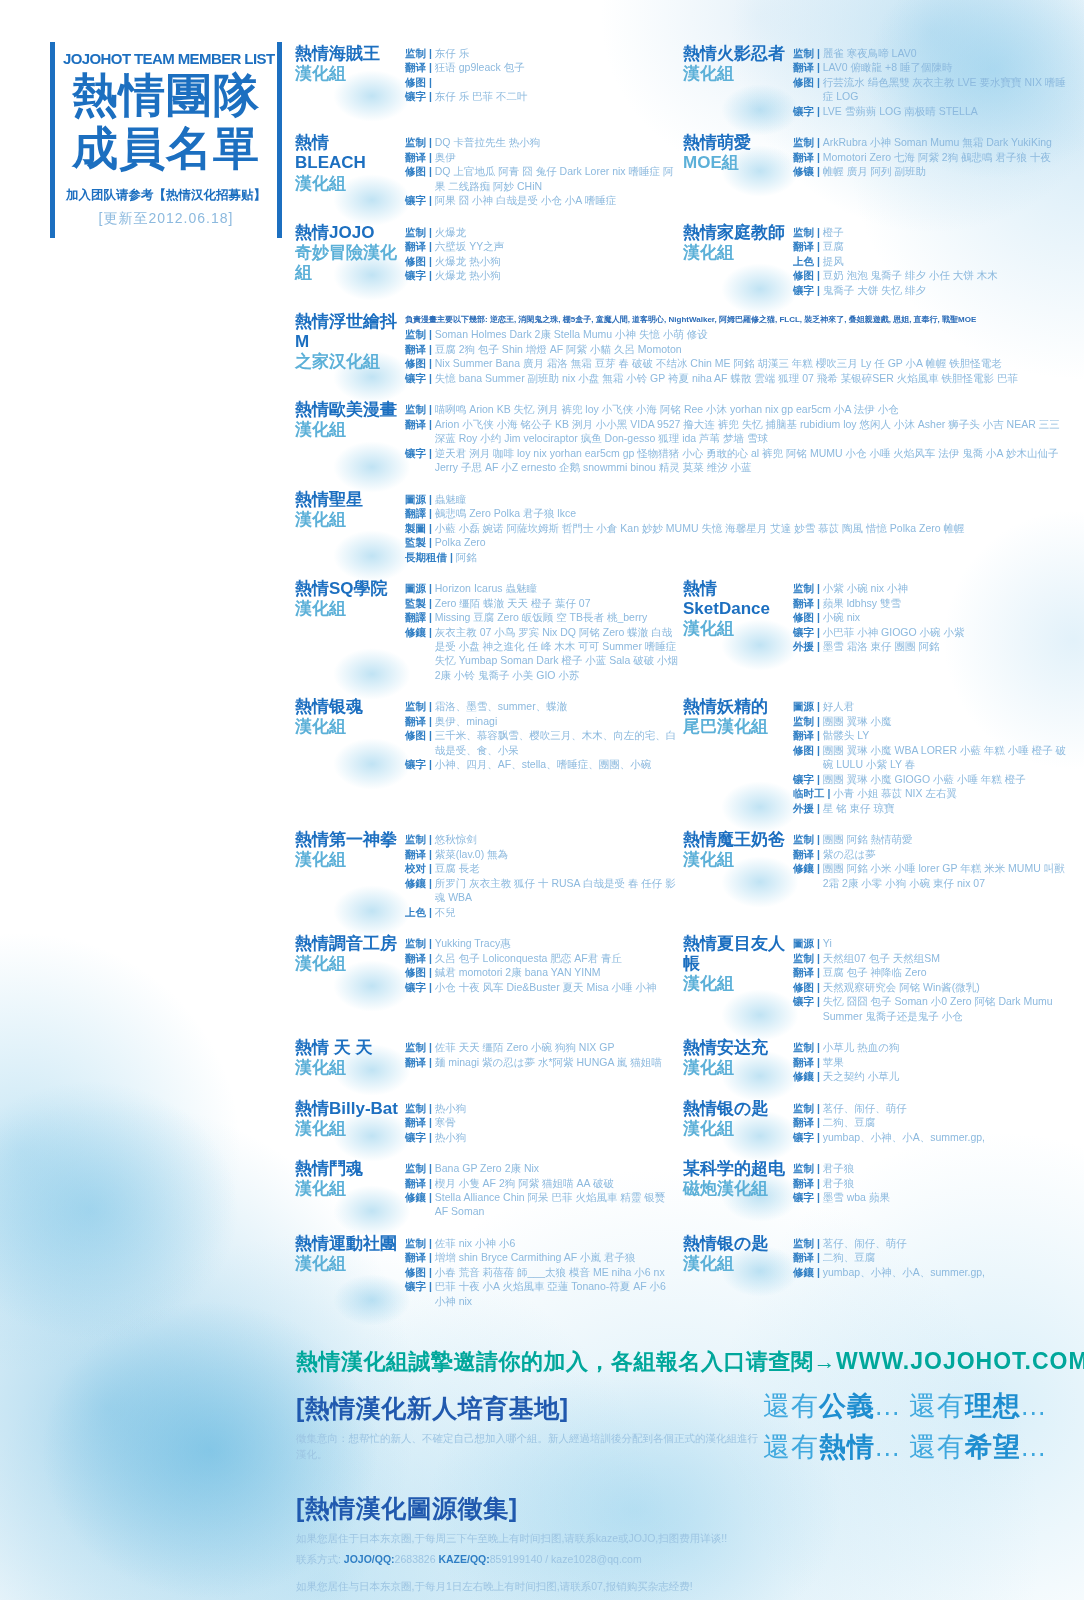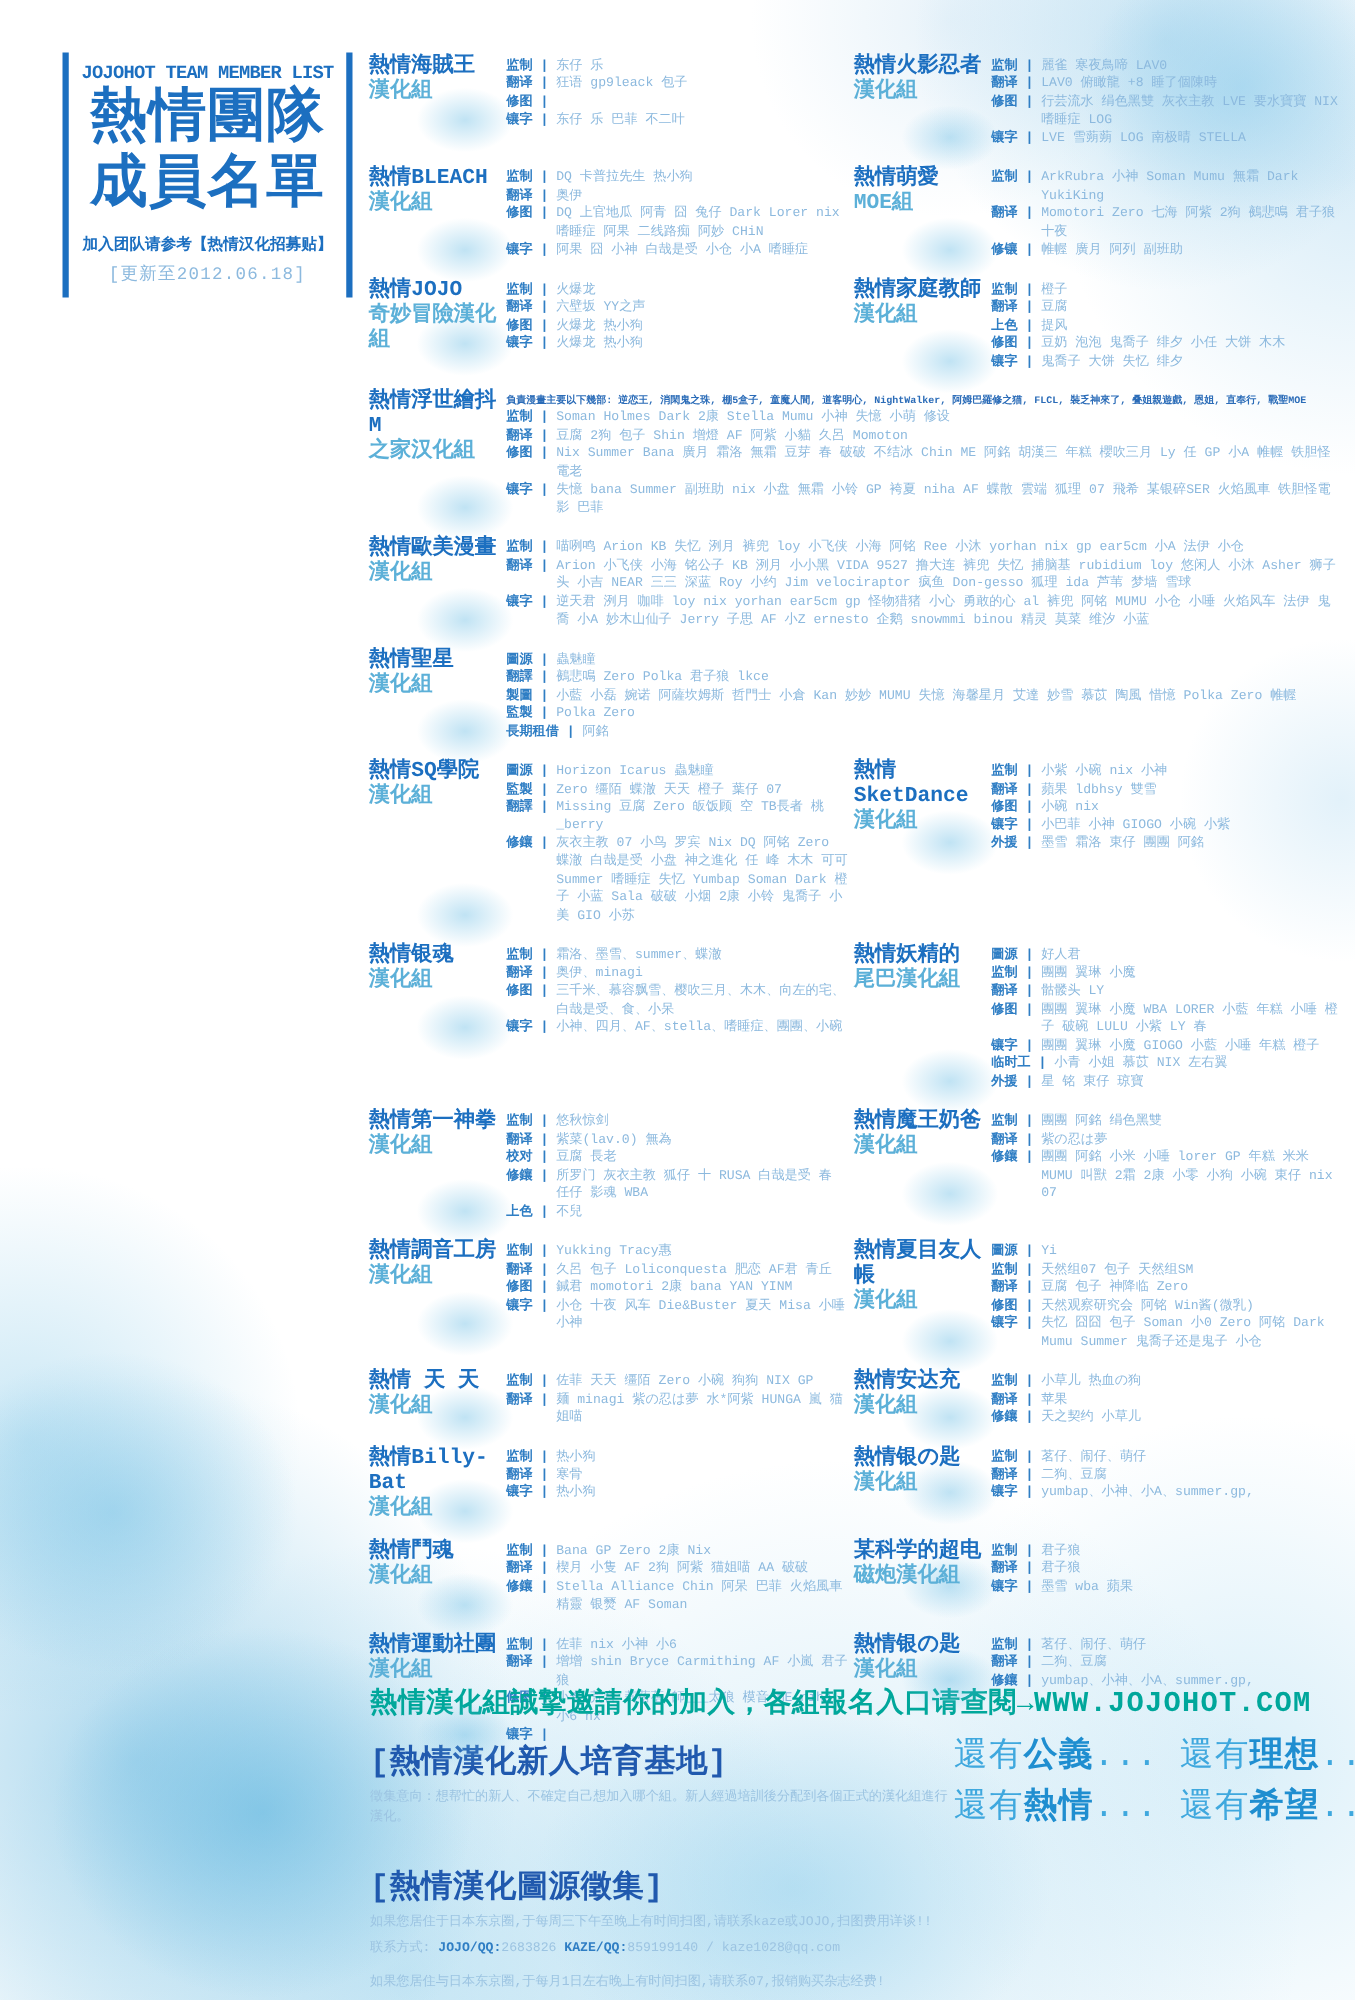--- a/index.html
+++ b/index.html
@@ -1,20 +1,20 @@
 <!DOCTYPE html>
 <html><head>
 <meta charset="utf-8">
 <style>
   * { margin:0; padding:0; box-sizing:border-box; }
   html,body { background:#e8e8e8; }
   .page {
     position:relative; width:1084px; height:1600px; margin:0 auto;
     overflow:hidden;
-    font-family:Liberation Mono, monospace;
+    font-family:Liberation Sans, sans-serif;
     background:
       radial-gradient(circle at 86% 2%,  rgba(140,200,232,.50) 0, rgba(140,200,232,0) 11%),
       radial-gradient(circle at 100% 9%, rgba(165,212,238,.42) 0, rgba(165,212,238,0) 13%),
       radial-gradient(circle at 70% 1%,  rgba(190,220,240,.35) 0, rgba(190,220,240,0) 9%),
       radial-gradient(circle at 99% 40%, rgba(160,210,238,.30) 0, rgba(160,210,238,0) 9%),
       radial-gradient(circle at 2% 72%,  rgba(120,195,230,.40) 0, rgba(120,195,230,0) 14%),
       radial-gradient(circle at 10% 88%, rgba(95,180,222,.50) 0, rgba(95,180,222,0) 18%),
       radial-gradient(circle at 30% 99%, rgba(130,200,232,.45) 0, rgba(130,200,232,0) 20%),
       radial-gradient(circle at 62% 96%, rgba(150,208,236,.40) 0, rgba(150,208,236,0) 22%),
       radial-gradient(circle at 92% 88%, rgba(150,210,238,.35) 0, rgba(150,210,238,0) 16%),
@@ -457,21 +457,21 @@
         </div>
       </div>
       <div class="group span-right">
         <div class="group-title">
           <div class="t1">熱情魔王奶爸</div>
           <div class="t2">漢化組</div>
         </div>
         <div class="group-body">
           <div class="grow">
             <span class="glabel">监制</span>
-            <span class="gvalue">團團 阿銘 绢色黑雙</span>
+            <span class="gvalue">團團 阿銘 熱情萌愛</span>
           </div>
           <div class="grow">
             <span class="glabel">翻译</span>
             <span class="gvalue">紫の忍は夢</span>
           </div>
           <div class="grow">
             <span class="glabel">修鑲</span>
             <span class="gvalue">團團 阿銘 小米 小唾 lorer GP 年糕 米米 MUMU 叫獸 2霜 2康 小零 小狗 小碗 東仔 nix 07</span>
           </div>
         </div>
@@ -657,20 +657,21 @@
           <div class="grow">
             <span class="glabel">翻译</span>
             <span class="gvalue">增增 shin Bryce Carmithing AF 小嵐 君子狼</span>
           </div>
           <div class="grow">
             <span class="glabel">修图</span>
             <span class="gvalue">小春 荒音 莉蓓蓓 師___太狼 模音 ME niha 小6 nx</span>
           </div>
           <div class="grow">
             <span class="glabel">镶字</span>
+            <span class="gvalue">巴菲 十夜 小A 火焰風車 亞蓮 Tonano-符夏 AF 小6 小神 nix</span>
           </div>
         </div>
       </div>
       <div class="group span-right">
         <div class="group-title">
           <div class="t1">熱情银の匙</div>
           <div class="t2">漢化組</div>
         </div>
         <div class="group-body">
           <div class="grow">

